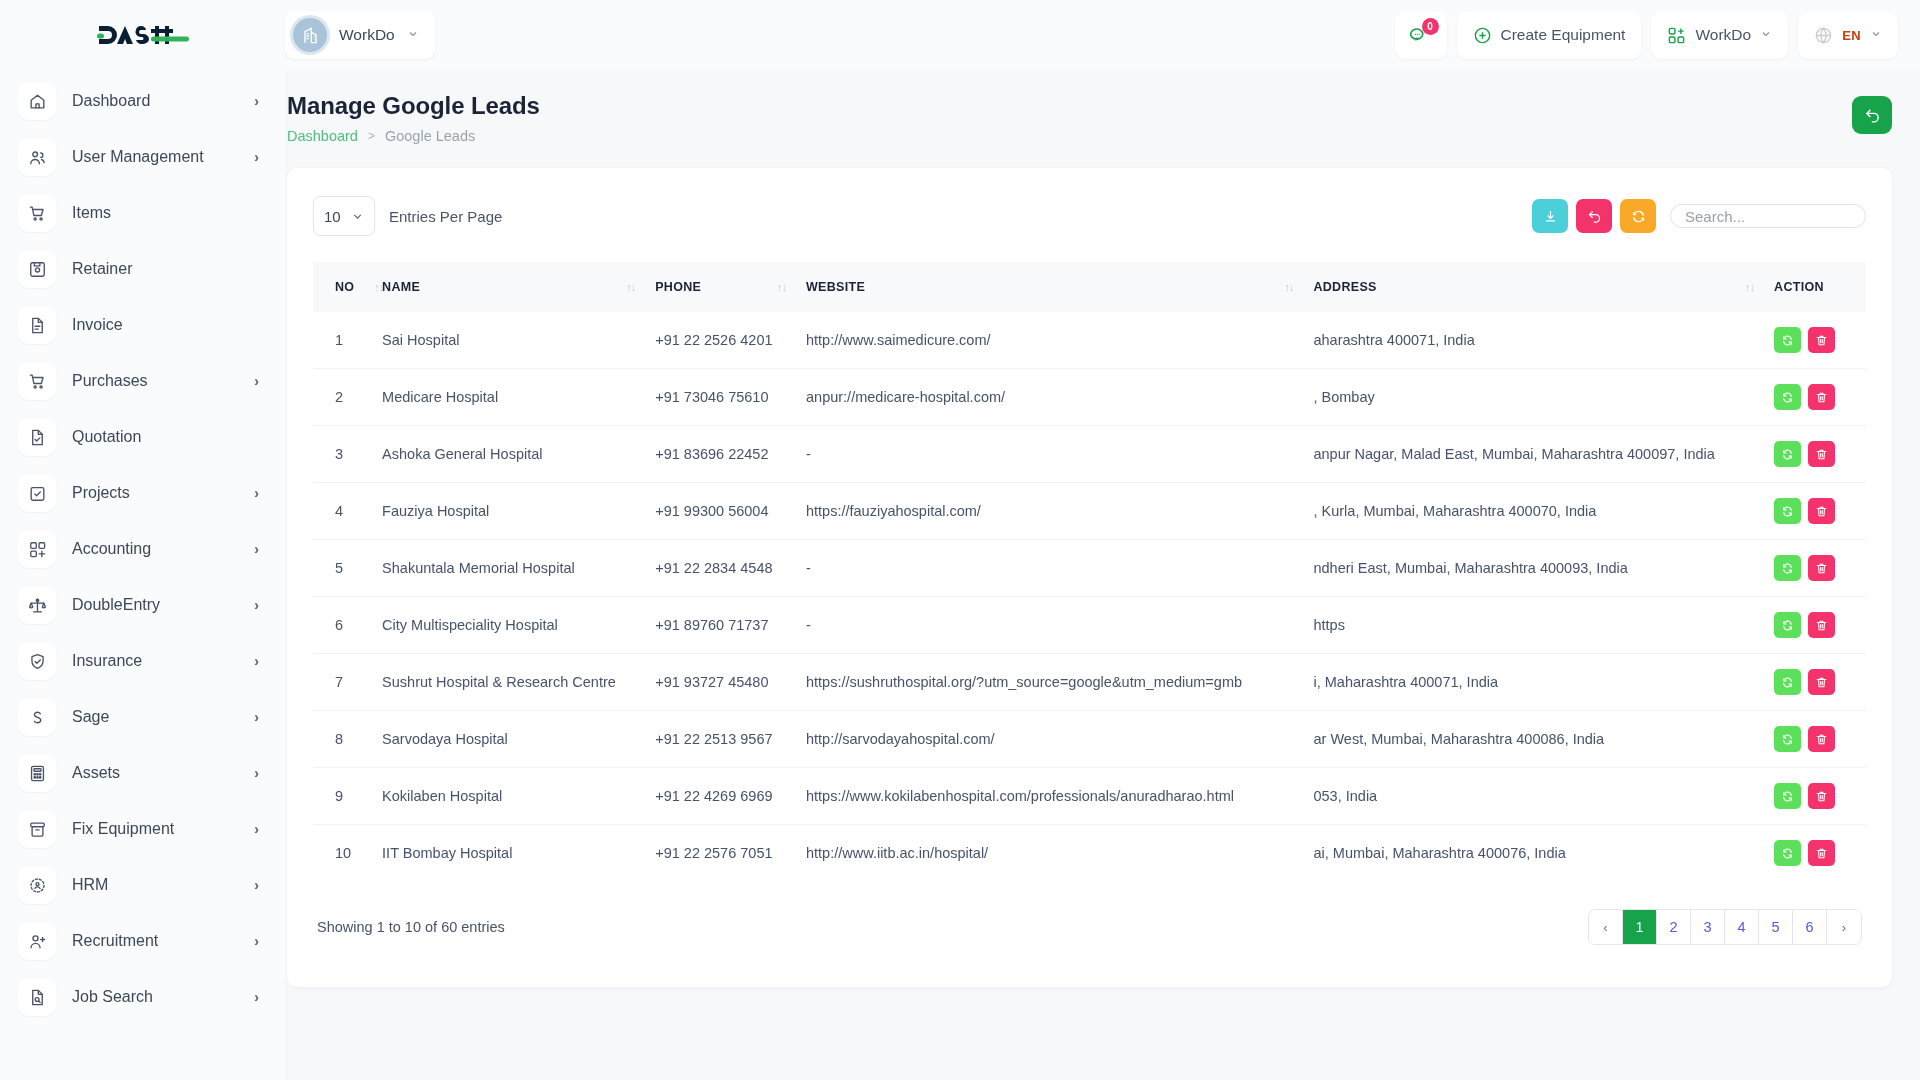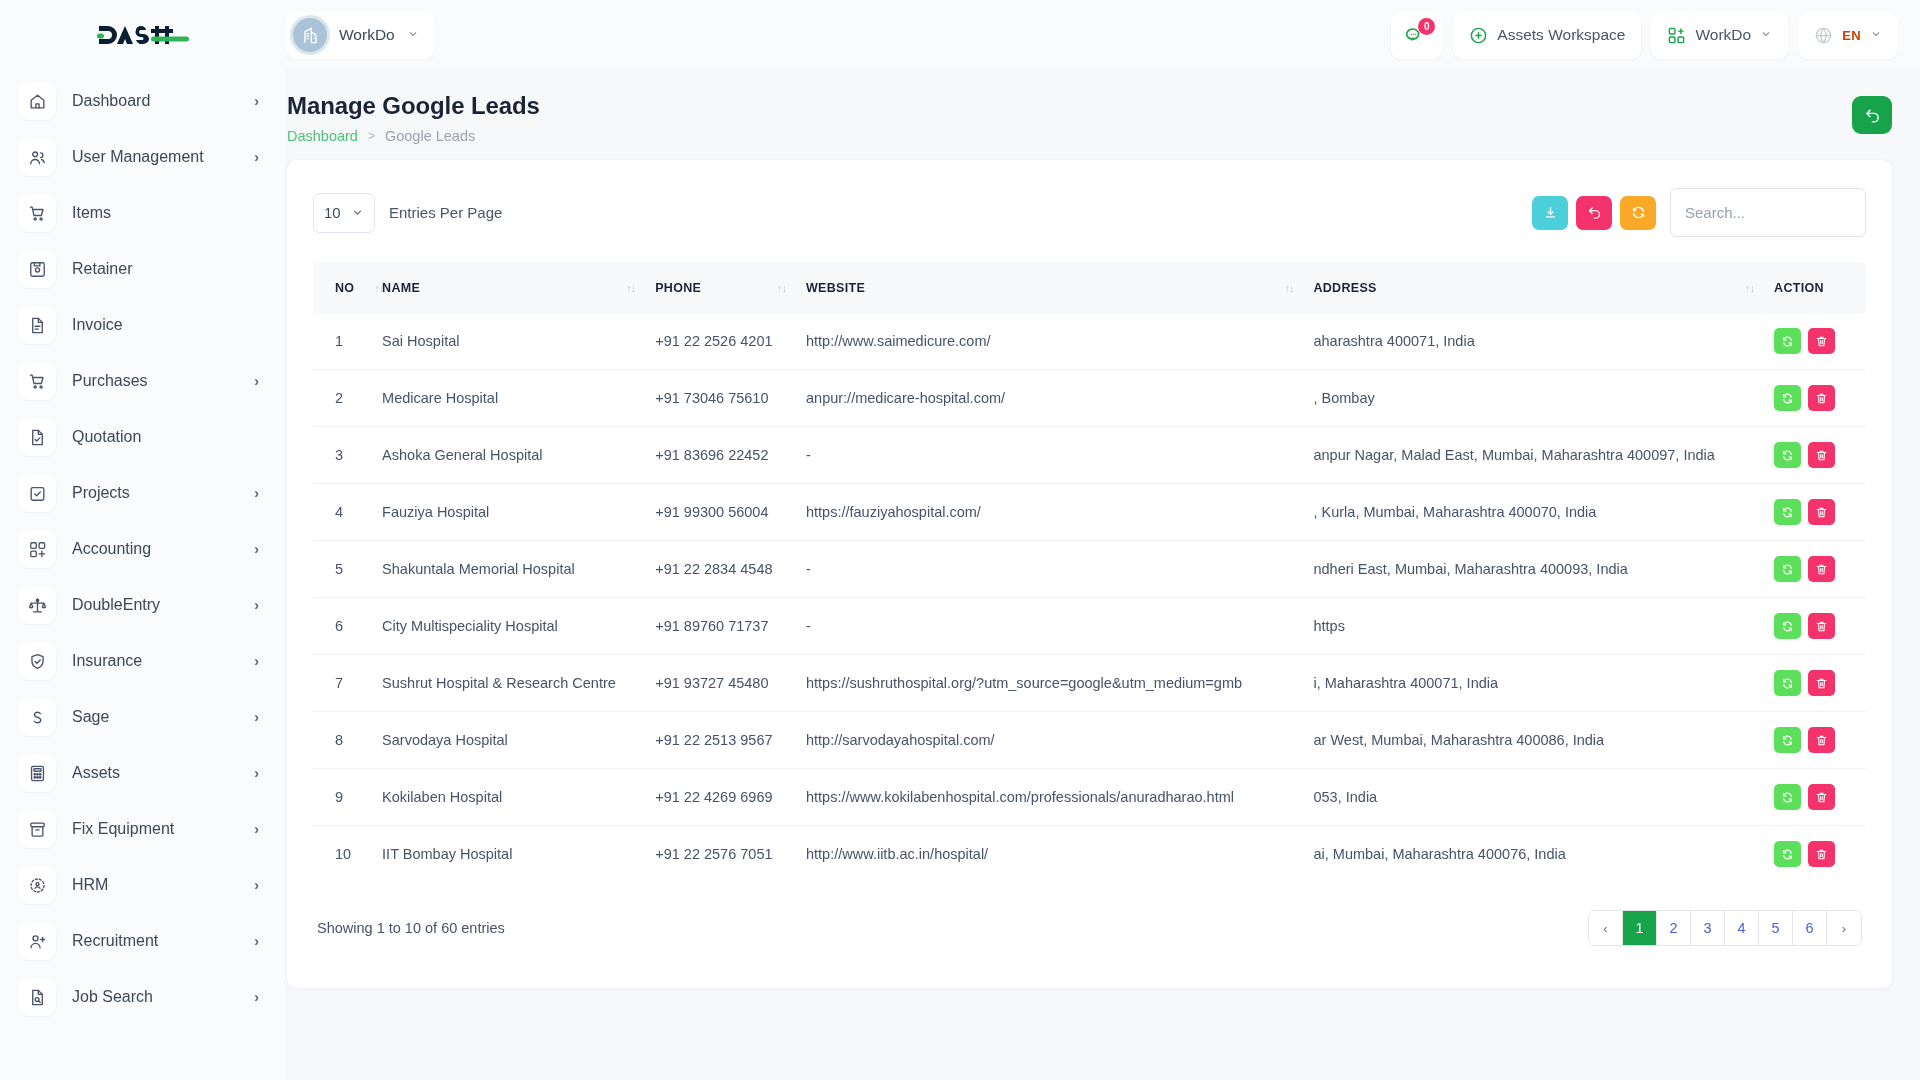--- a/index.html
+++ b/index.html
@@ -100,21 +100,21 @@
 
   
   .main {
     flex: 1; min-width: 0;
     padding: 22px 28px 0 0;
     overflow: hidden;
   }
   .page-head {
     display: flex; align-items: flex-start;
     padding: 0 0 0 2px;
-    margin-bottom: 16px;
+    margin-bottom: 24px;
   }
   .page-title { font-size: 24px; font-weight: 700; color: #1b2437; margin-bottom: 8px; letter-spacing: -.1px;}
   .crumbs { display: flex; align-items: center; gap: 10px; font-size: 14.5px; }
   .crumb-link { color: #4ec07a; cursor: pointer; }
   .crumb-sep { color: #a9b1bd; font-size: 12px; }
   .crumb-cur { color: #9aa2ae; }
   .head-spacer { flex: 1; }
   .back-btn {
     width: 40px; height: 38px; border-radius: 9px;
     background: #16a34a;
@@ -146,22 +146,22 @@
   }
   .epp-label { font-size: 15px; color: #4a5567; }
   .tb-spacer { flex: 1; }
   .btn-group { display: flex; gap: 8px; margin-right: 14px; }
   .sq-btn {
     width: 36px; height: 34px; border-radius: 7px; border: none;
     display: flex; align-items: center; justify-content: center;
     cursor: pointer;
   }
   .search-box {
-    width: 196px; height: 49px;
-    border: 1px solid #dfe3e9; border-radius: 7px;
+    width: 196px; height: 24px;
+    border: 1px solid #dfe3e9; border-radius: 12px;
     padding: 0 14px;
     font-size: 15px; color: #3c4858;
     font-family: "Liberation Sans", sans-serif;
     outline: none; background: #fff;
   }
   .search-box::placeholder { color: #97a0ad; }
 
   
   table { width: 100%; border-collapse: collapse; table-layout: fixed; }
   thead tr { background: #f8f9fb; }
@@ -263,21 +263,21 @@
         <circle cx="10.4" cy="11.3" r=".8" fill="#16a34a" stroke="none"></circle>
       </svg>
       <span class="badge">0</span>
     </div>
 
     <div class="tb-item">
       <svg width="19" height="19" viewBox="0 0 24 24" fill="none" stroke="#16a34a" stroke-width="1.8">
         <circle cx="12" cy="12" r="9"></circle>
           <path d="M12 8v8M8 12h8"></path>
       </svg>
-      <span>Assets Workspace</span>
+      <span>Create Equipment</span>
     </div>
 
     <div class="tb-item">
       <svg width="19" height="19" viewBox="0 0 24 24" fill="none" stroke="#16a34a" stroke-width="1.8">
         <rect x="3" y="3" width="7" height="7" rx="1.5"></rect>
           <rect x="3" y="14" width="7" height="7" rx="1.5"></rect>
         <rect x="14" y="14" width="7" height="7" rx="1.5"></rect>
           <path d="M17.5 3v7M14 6.5h7"></path>
       </svg>
       <span>WorkDo</span>

